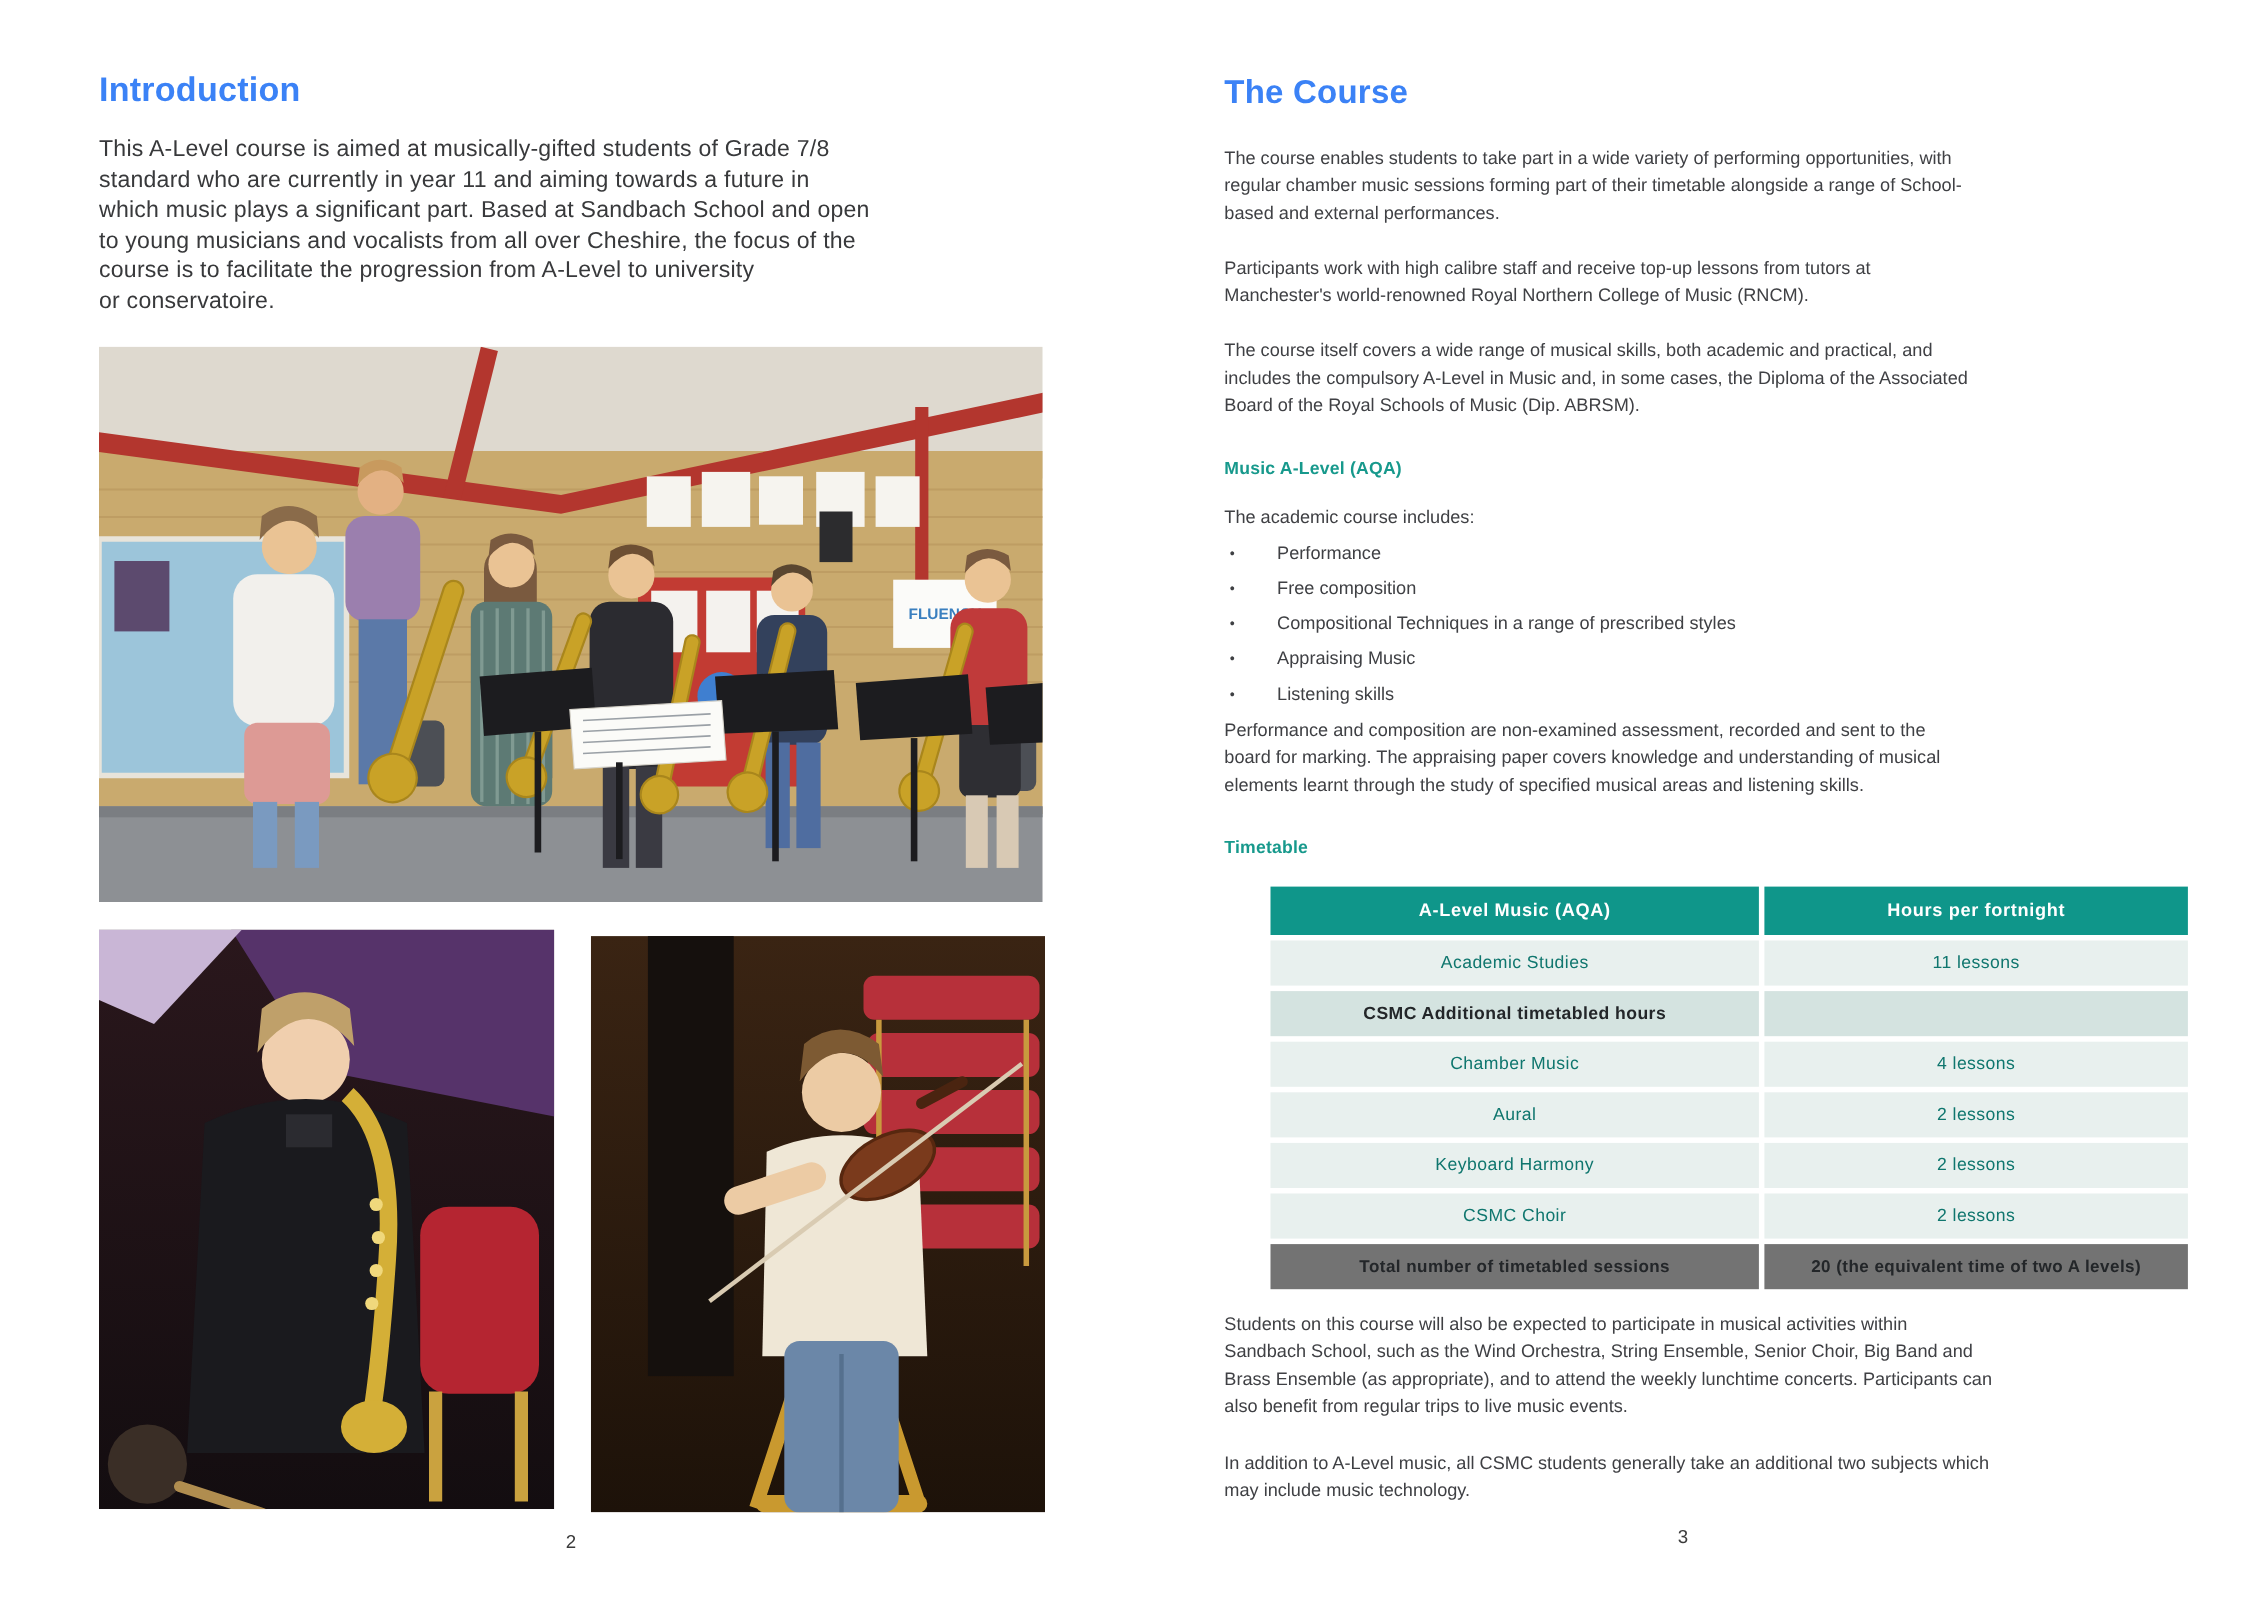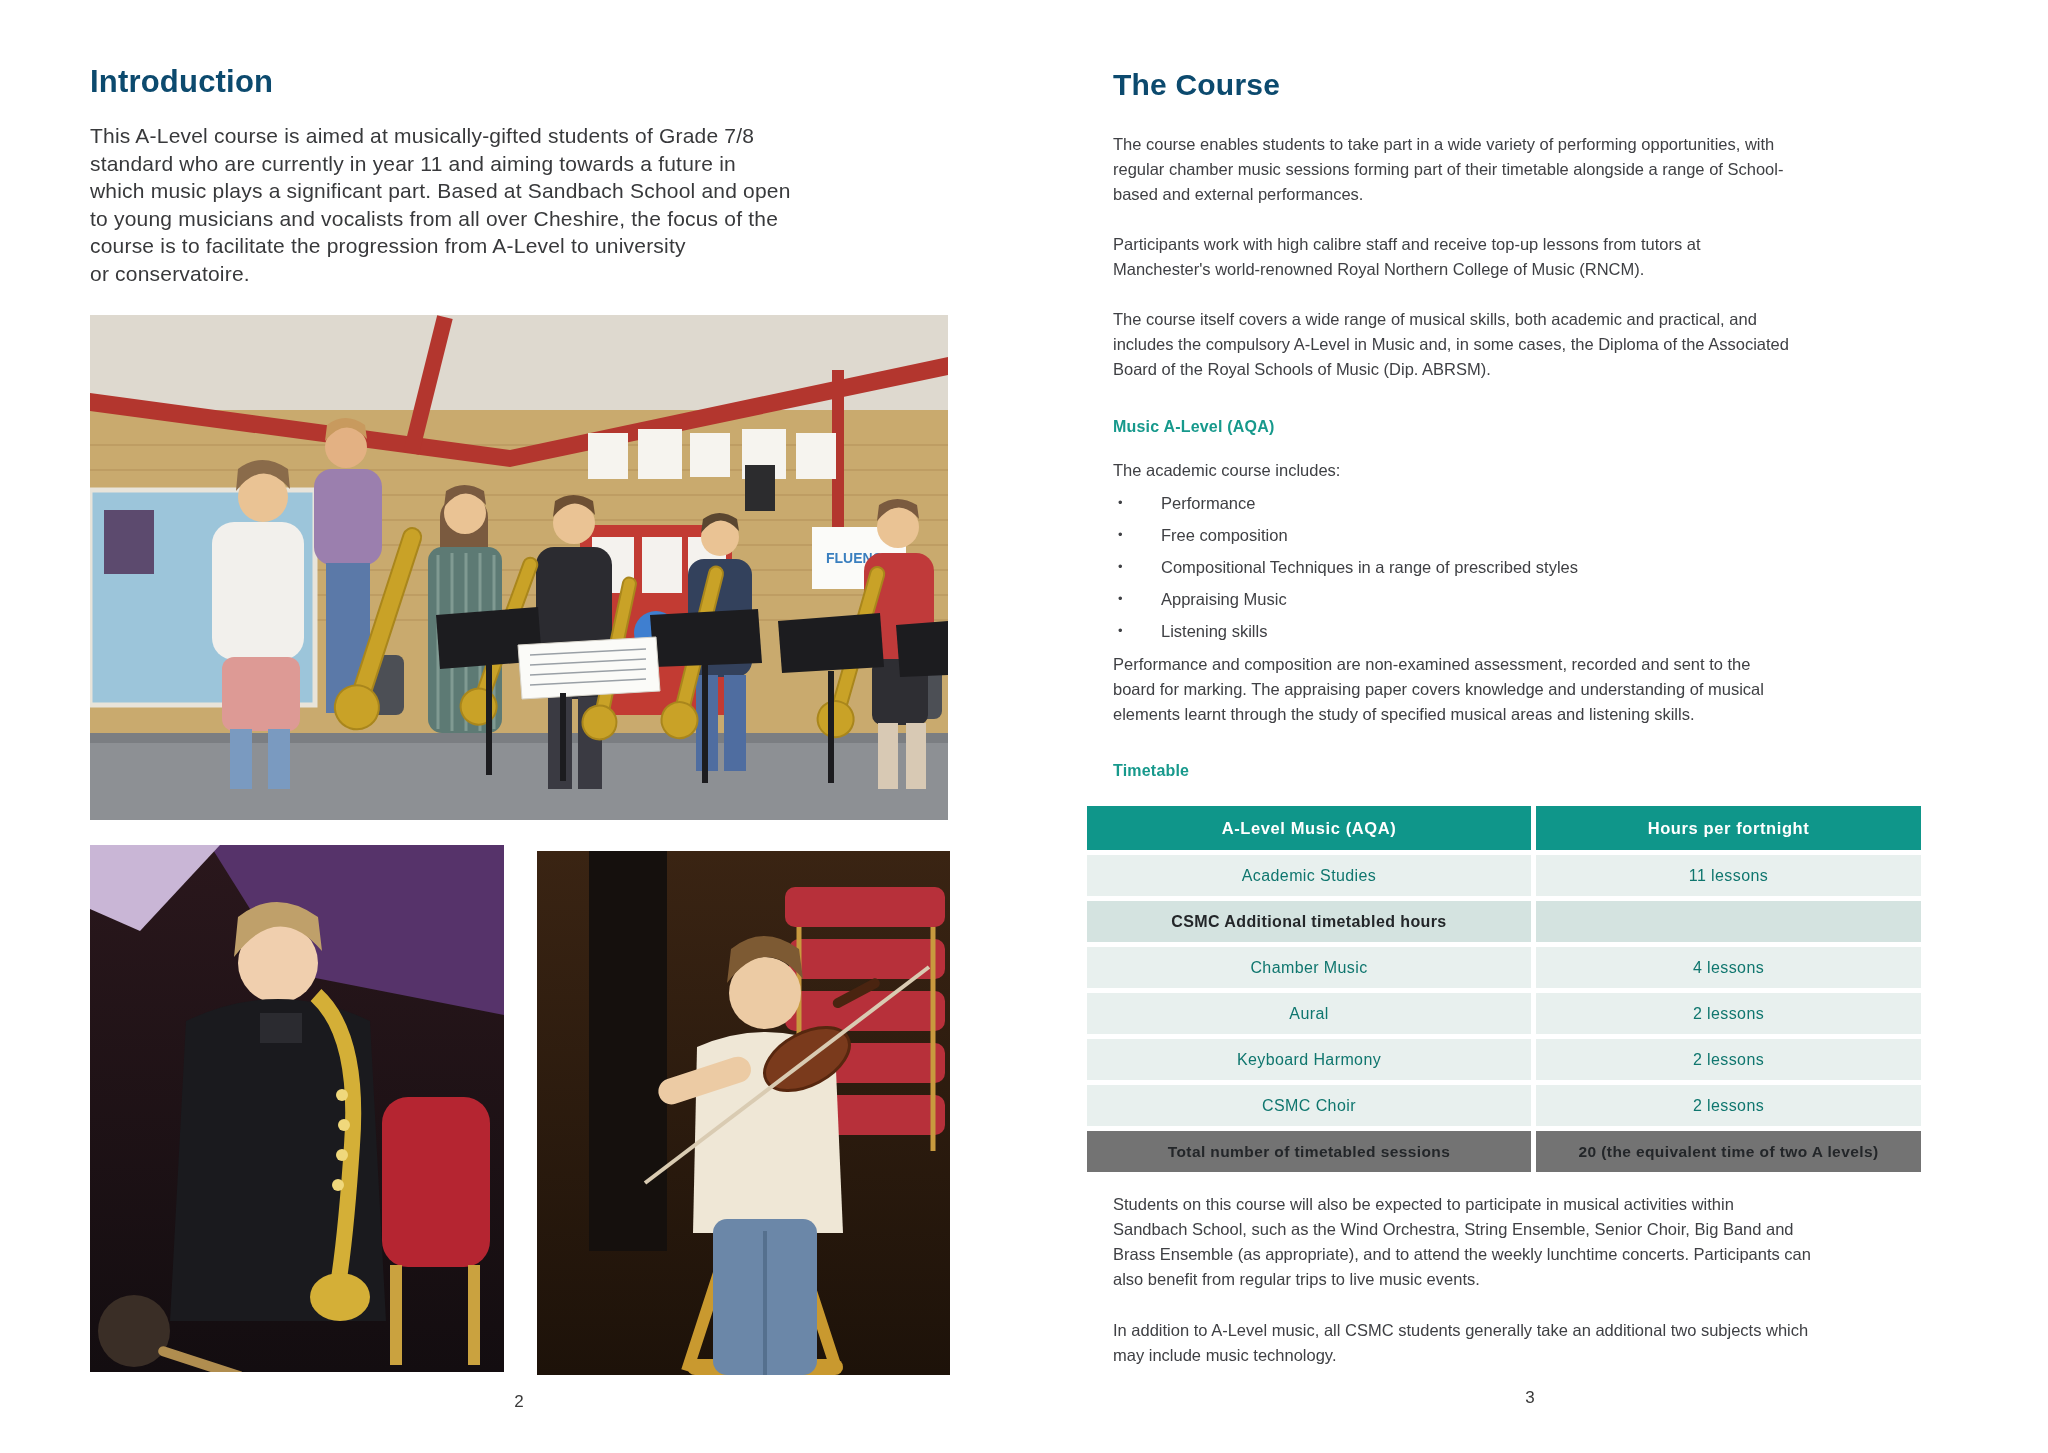--- a/index.html
+++ b/index.html
@@ -1,19 +1,19 @@
 <!DOCTYPE html>
 <html><head>
 <meta charset="utf-8">
 <style>
   html,body{margin:0;padding:0;background:#ffffff;}
   #page{position:relative;width:2048px;height:1453px;background:#ffffff;overflow:hidden;
         font-family:"Liberation Sans","DejaVu Sans",sans-serif;color:#3f4044;}
   .abs{position:absolute;}
-  h1.main-head{margin:0;font-size:31px;font-weight:800;color:#0c4a6e;letter-spacing:.2px;}
+  h1.main-head{margin:0;font-size:31px;font-weight:800;color:#3b82f6;letter-spacing:.2px;}
   h2.sub-head{margin:0;font-size:16px;font-weight:800;color:#17998c;letter-spacing:.2px;}
   .body-copy{font-size:16.5px;line-height:25px;color:#3f4044;white-space:pre-line;}
   .intro-copy{font-size:21px;line-height:27.5px;color:#38393b;letter-spacing:.2px;white-space:pre-line;}
   .pagenum{font-size:17px;color:#3a3a3a;text-align:center;}
   
   ul.bullets{list-style:none;margin:0;padding:0;}
   ul.bullets li{display:flex;align-items:flex-start;height:32px;font-size:16.5px;color:#3f4044;}
   ul.bullets li .dot{width:43px;padding-left:5px;font-size:13px;line-height:30px;color:#3f4044;}
   ul.bullets li .txt{line-height:30px;}
   
@@ -326,21 +326,21 @@
         <span class="txt">Listening skills</span>
       </li>
     </ul>
 
   <div class="body-copy abs" style="left:1113px;top:652px;width:880px;">Performance and composition are non-examined assessment, recorded and sent to the
 board for marking. The appraising paper covers knowledge and understanding of musical
 elements learnt through the study of specified musical areas and listening skills.</div>
 
   <h2 class="sub-head abs" style="left:1113px;top:762px;">Timetable</h2>
 
-  <div class="tt abs" style="left:1087px;top:806px;">
+  <div class="tt abs" style="left:1155px;top:806px;">
     <div class="tt-row tt-head">
       <div class="tt-cell c1">A-Level Music (AQA)</div>
       <div class="tt-cell c2">Hours per fortnight</div>
     </div>
     <div id="tt-body">
         <div class="tt-row row-light">
           <div class="tt-cell c1">Academic Studies</div>
           <div class="tt-cell c2">11 lessons</div>
         </div>
         <div class="tt-row row-section">

